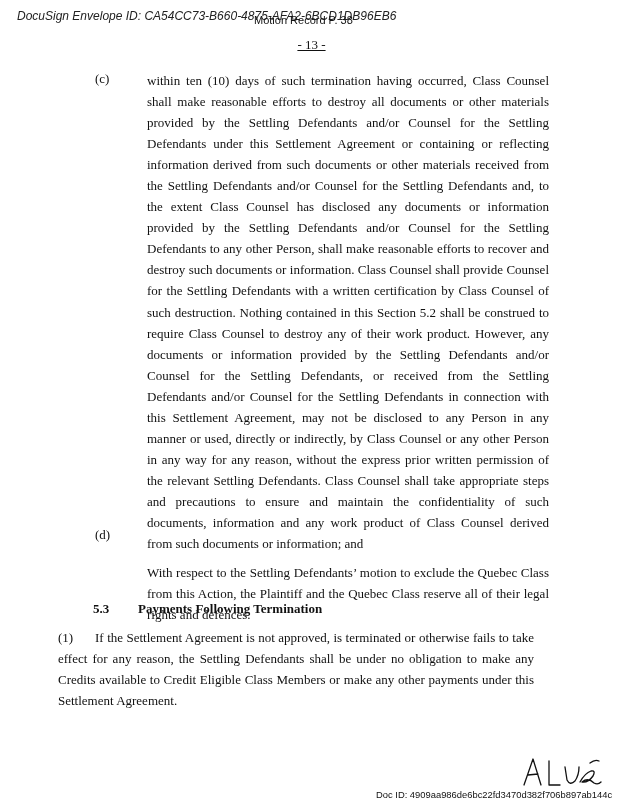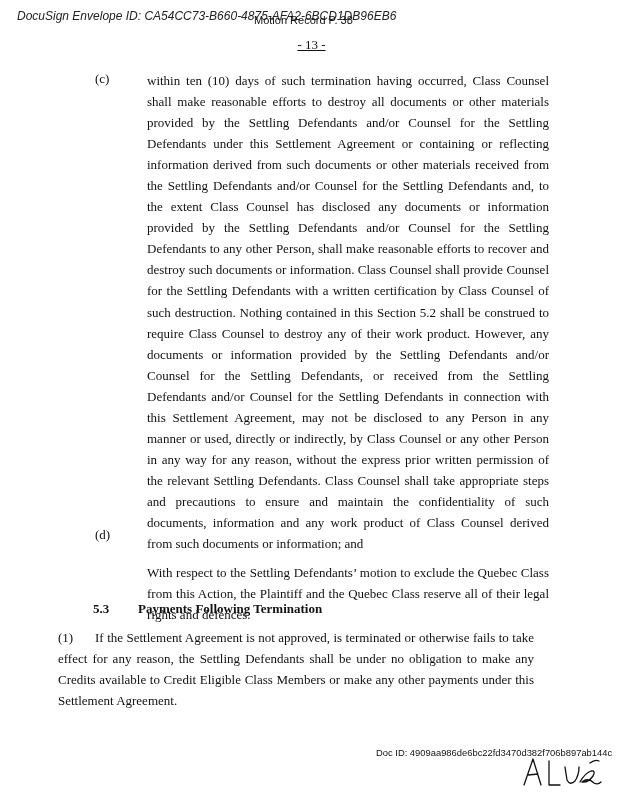--- a/index.html
+++ b/index.html
@@ -13,21 +13,21 @@
   .label { position: absolute; font-size: 13px; }
   #c-label { left: 95px; top: 71px; }
   #c-text { left: 147px; top: 70px; width: 402px; }
   #d-label { left: 95px; top: 527px; }
   #d-text { left: 147px; top: 526px; width: 402px; margin-top: 36px; }
   #sec-num { position: absolute; left: 73px; top: 601px; font-size: 13px; font-weight: bold; margin-left: 20px; }
   #sec-title { position: absolute; left: 110px; top: 601px; font-size: 13px; font-weight: bold; margin-left: 28px; }
   #p1 { left: 58px; top: 627px; width: 476px; text-indent: 0; font-family: Liberation Serif, serif; }
   #p1 .num { display: inline-block; width: 37px; text-indent: 0; }
   #signature { position: absolute; left: 522px; top: 755px; width: 80px; height: 34px; }
-  #docid { position: absolute; left: 376px; top: 747px; font-size: 9.4px; color: #111; white-space: nowrap; }
+  #docid { position: absolute; left: 376px; top: 789px; font-size: 9.4px; color: #111; white-space: nowrap; }
 </style>
 </head>
 <body>
 
 <div id="envelope" class="sans">DocuSign Envelope ID: CA54CC73-B660-4875-AFA2-6BCD1DB96EB6</div>
 <div id="motion" class="sans">Motion Record P. 38</div>
 <div id="pagenum" class="serif">- 13 -</div>
 
 <div id="c-label" class="label serif">(c)</div>
 <div id="c-text" class="para serif">within ten (10) days of such termination having occurred, Class Counsel shall make reasonable efforts to destroy all documents or other materials provided by the Settling Defendants and/or Counsel for the Settling Defendants under this Settlement Agreement or containing or reflecting information derived from such documents or other materials received from the Settling Defendants and/or Counsel for the Settling Defendants and, to the extent Class Counsel has disclosed any documents or information provided by the Settling Defendants and/or Counsel for the Settling Defendants to any other Person, shall make reasonable efforts to recover and destroy such documents or information. Class Counsel shall provide Counsel for the Settling Defendants with a written certification by Class Counsel of such destruction. Nothing contained in this Section 5.2 shall be construed to require Class Counsel to destroy any of their work product. However, any documents or information provided by the Settling Defendants and/or Counsel for the Settling Defendants, or received from the Settling Defendants and/or Counsel for the Settling Defendants in connection with this Settlement Agreement, may not be disclosed to any Person in any manner or used, directly or indirectly, by Class Counsel or any other Person in any way for any reason, without the express prior written permission of the relevant Settling Defendants. Class Counsel shall take appropriate steps and precautions to ensure and maintain the confidentiality of such documents, information and any work product of Class Counsel derived from such documents or information; and</div>

